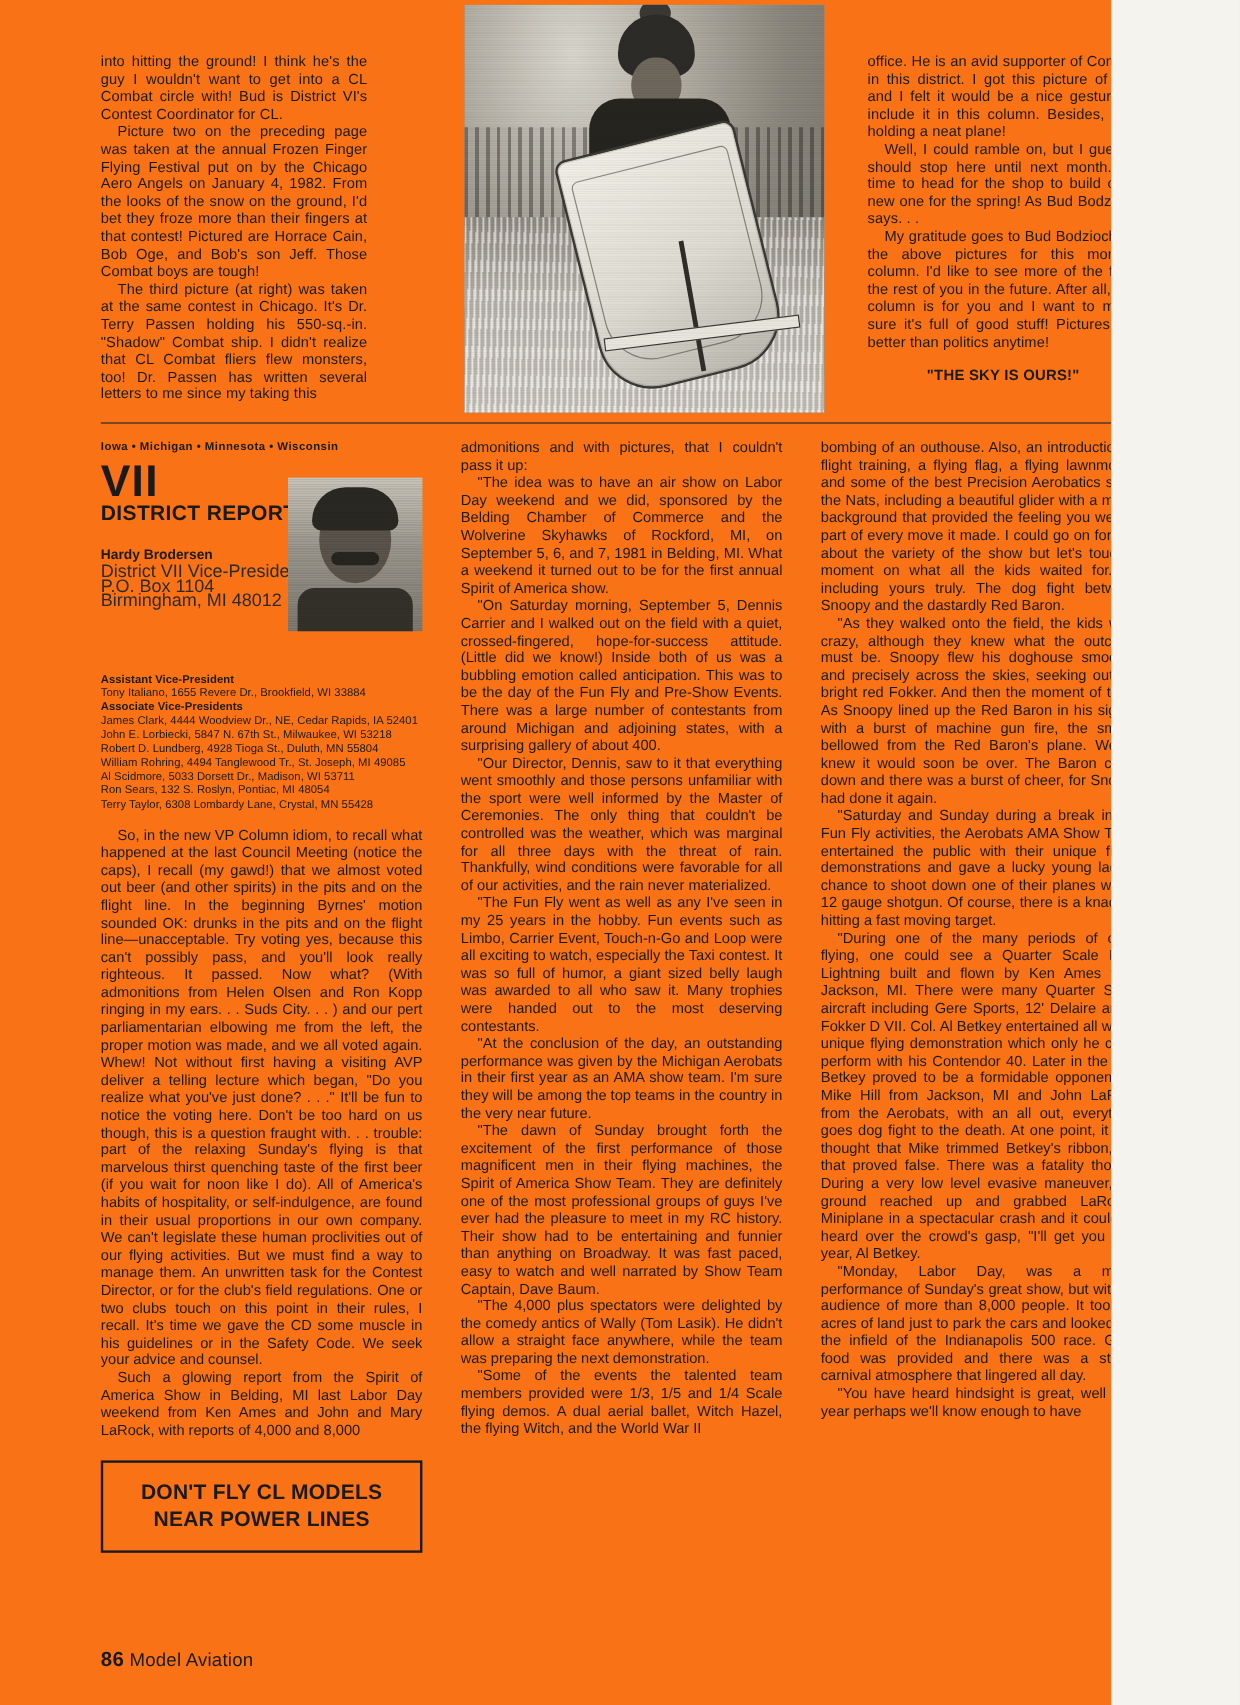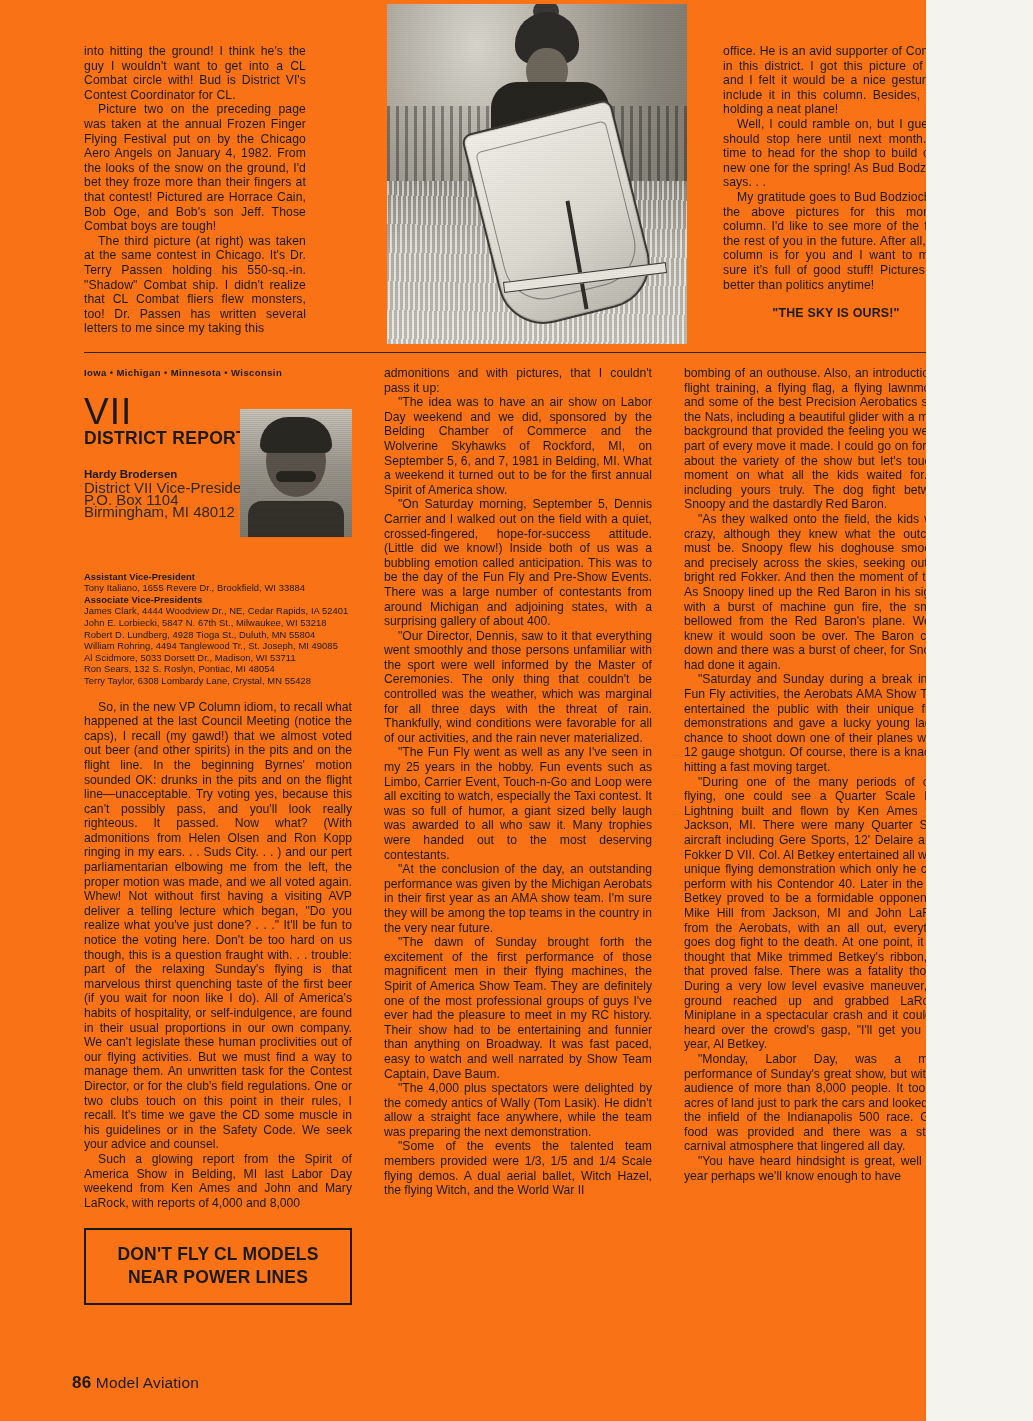--- a/index.html
+++ b/index.html
@@ -182,31 +182,31 @@
   .bcol.c1 { left: 0; }
   .bcol.c2 { left: 300px; }
   .bcol.c3 { left: 600px; width: 266px; }
   .bcol p { margin: 0; text-indent: 14px; }
   .bcol p.noindent { text-indent: 0; }
 
   
   .states-line {
     font-size: 9.5px;
     letter-spacing: .4px;
-    margin-bottom: 14px;
+    margin-bottom: 3px;
     font-weight: bold;
   }
   .masthead {
     position: relative;
     height: 170px;
     margin-bottom: 6px;
   }
   .vii {
     font-size: 37px;
-    font-weight: normal;
+    font-weight: bold;
     line-height: 34px;
     letter-spacing: 1px;
     margin: 2px 0 0 0;
   }
   .district-report {
     font-size: 17.5px;
     font-weight: bold;
     letter-spacing: .3px;
     margin-top: 2px;
   }
@@ -277,21 +277,21 @@
     padding: 13px 8px 14px 8px;
     text-align: center;
     font-weight: bold;
     font-size: 17.5px;
     line-height: 23px;
     letter-spacing: .2px;
   }
   
   .footer {
     position: absolute;
-    left: 72px;
+    left: 84px;
     bottom: 28px;
     font-size: 15.5px;
     font-weight: bold;
     letter-spacing: .2px;
   }
   .footer .pg { font-size: 17px; font-weight: bold; }
   .footer .mag { font-weight: normal; }
 </style>
 </head>
 <body>

